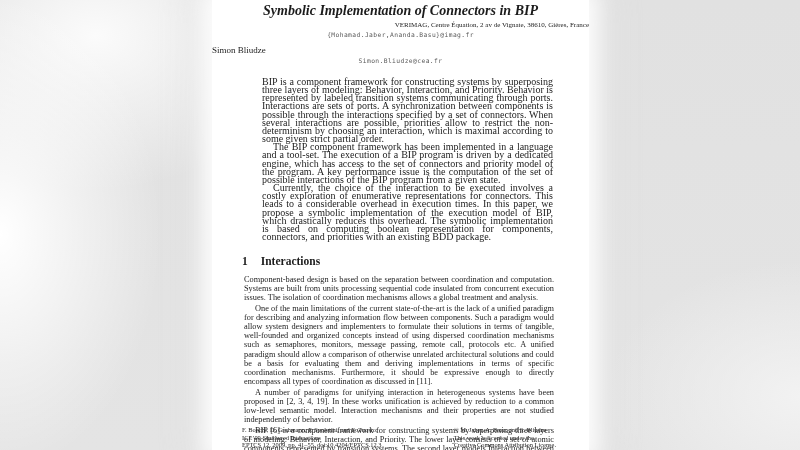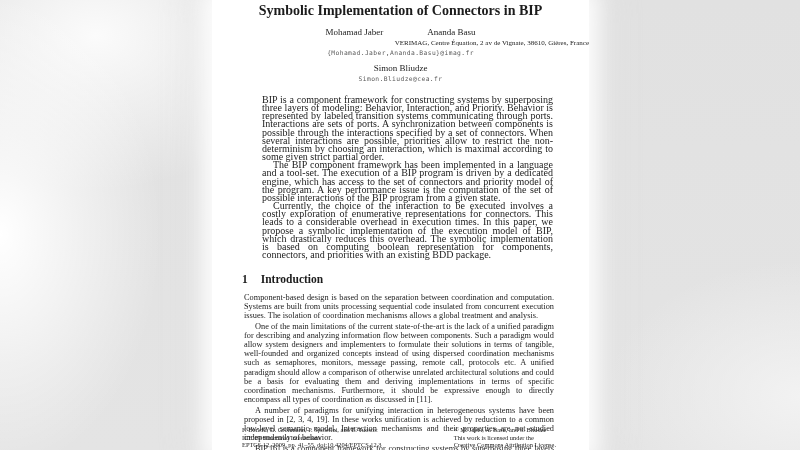--- a/index.html
+++ b/index.html
@@ -30,32 +30,32 @@
     box-shadow: 0 0 18px 10px rgba(255,255,255,0.85), 0 0 36px 18px rgba(230,230,230,0.6);
     font-family: "Liberation Serif", "DejaVu Serif", serif;
     color: #1c1c1c;
   }
   .title {
     margin: 3px 6px 0 6px;
     font-size: 14px;
     line-height: 16px;
     font-weight: bold;
     text-align: center;
+    font-style: italic;
   }
   .authors-row {
     display: flex;
     justify-content: center;
     gap: 44px;
     margin-top: 8px;
     font-size: 9px;
     line-height: 10px;
   }
   .author-single {
     margin-top: 7px;
-    text-align: center;
     font-size: 9px;
     line-height: 10px;
   }
   .affil {
     margin-top: 2px;
     text-align: right;
     font-size: 7px;
     line-height: 8px;
   }
   .email {
@@ -104,38 +104,34 @@
   .footer .col div { white-space: nowrap; }
 </style>
 </head>
 <body>
 
 <div class="canvas">
   <div class="sheet">
 
     <div class="title">Symbolic Implementation of Connectors in BIP</div>
 
-    <div class="authors-row">
-      <span>Mohamad Jaber</span>
-      <span>Ananda Basu</span>
-    </div>
     <div class="affil">VERIMAG, Centre Équation, 2 av de Vignate, 38610, Gières, France</div>
     <div class="email">{Mohamad.Jaber,Ananda.Basu}@imag.fr</div>
 
     <div class="author-single">Simon Bliudze</div>
     <div class="email">Simon.Bliudze@cea.fr</div>
 
     <div class="abstract">
       <p>BIP is a component framework for constructing systems by superposing three layers of modeling: Behavior, Interaction, and Priority. Behavior is represented by labeled transition systems communicating through ports. Interactions are sets of ports. A synchronization between components is possible through the interactions specified by a set of connectors. When several interactions are possible, priorities allow to restrict the non-determinism by choosing an interaction, which is maximal according to some given strict partial order.</p>
       <p>The BIP component framework has been implemented in a language and a tool-set. The execution of a BIP program is driven by a dedicated engine, which has access to the set of connectors and priority model of the program. A key performance issue is the computation of the set of possible interactions of the BIP program from a given state.</p>
       <p>Currently, the choice of the interaction to be executed involves a costly exploration of enumerative representations for connectors. This leads to a considerable overhead in execution times. In this paper, we propose a symbolic implementation of the execution model of BIP, which drastically reduces this overhead. The symbolic implementation is based on computing boolean representation for components, connectors, and priorities with an existing BDD package.</p>
     </div>
 
     <div class="section-heading">
-      <span class="secnum">1</span><span>Introduction</span>
+      <span class="secnum">1</span><span>Interactions</span>
     </div>
 
     <div class="bodytext">
       <p>Component-based design is based on the separation between coordination and computation. Systems are built from units processing sequential code insulated from concurrent execution issues. The isolation of coordination mechanisms allows a global treatment and analysis.</p>
       <p>One of the main limitations of the current state-of-the-art is the lack of a unified paradigm for describing and analyzing information flow between components. Such a paradigm would allow system designers and implementers to formulate their solutions in terms of tangible, well-founded and organized concepts instead of using dispersed coordination mechanisms such as semaphores, monitors, message passing, remote call, protocols etc. A unified paradigm should allow a comparison of otherwise unrelated architectural solutions and could be a basis for evaluating them and deriving implementations in terms of specific coordination mechanisms. Furthermore, it should be expressive enough to directly encompass all types of coordination as discussed in [11].</p>
       <p>A number of paradigms for unifying interaction in heterogeneous systems have been proposed in [2, 3, 4, 19]. In these works unification is achieved by reduction to a common low-level semantic model. Interaction mechanisms and their properties are not studied independently of behavior.</p>
       <p>BIP [6] is a component framework for constructing systems by superposing three layers of modeling: Behavior, Interaction, and Priority. The lower layer consists of a set of atomic components represented by transition systems. The second layer models Interaction between components. Interactions are sets of ports specified by connectors [9]. Priority, given by a strict partial order on interactions, is used to enforce</p>
     </div>
 
     <div class="footer">

